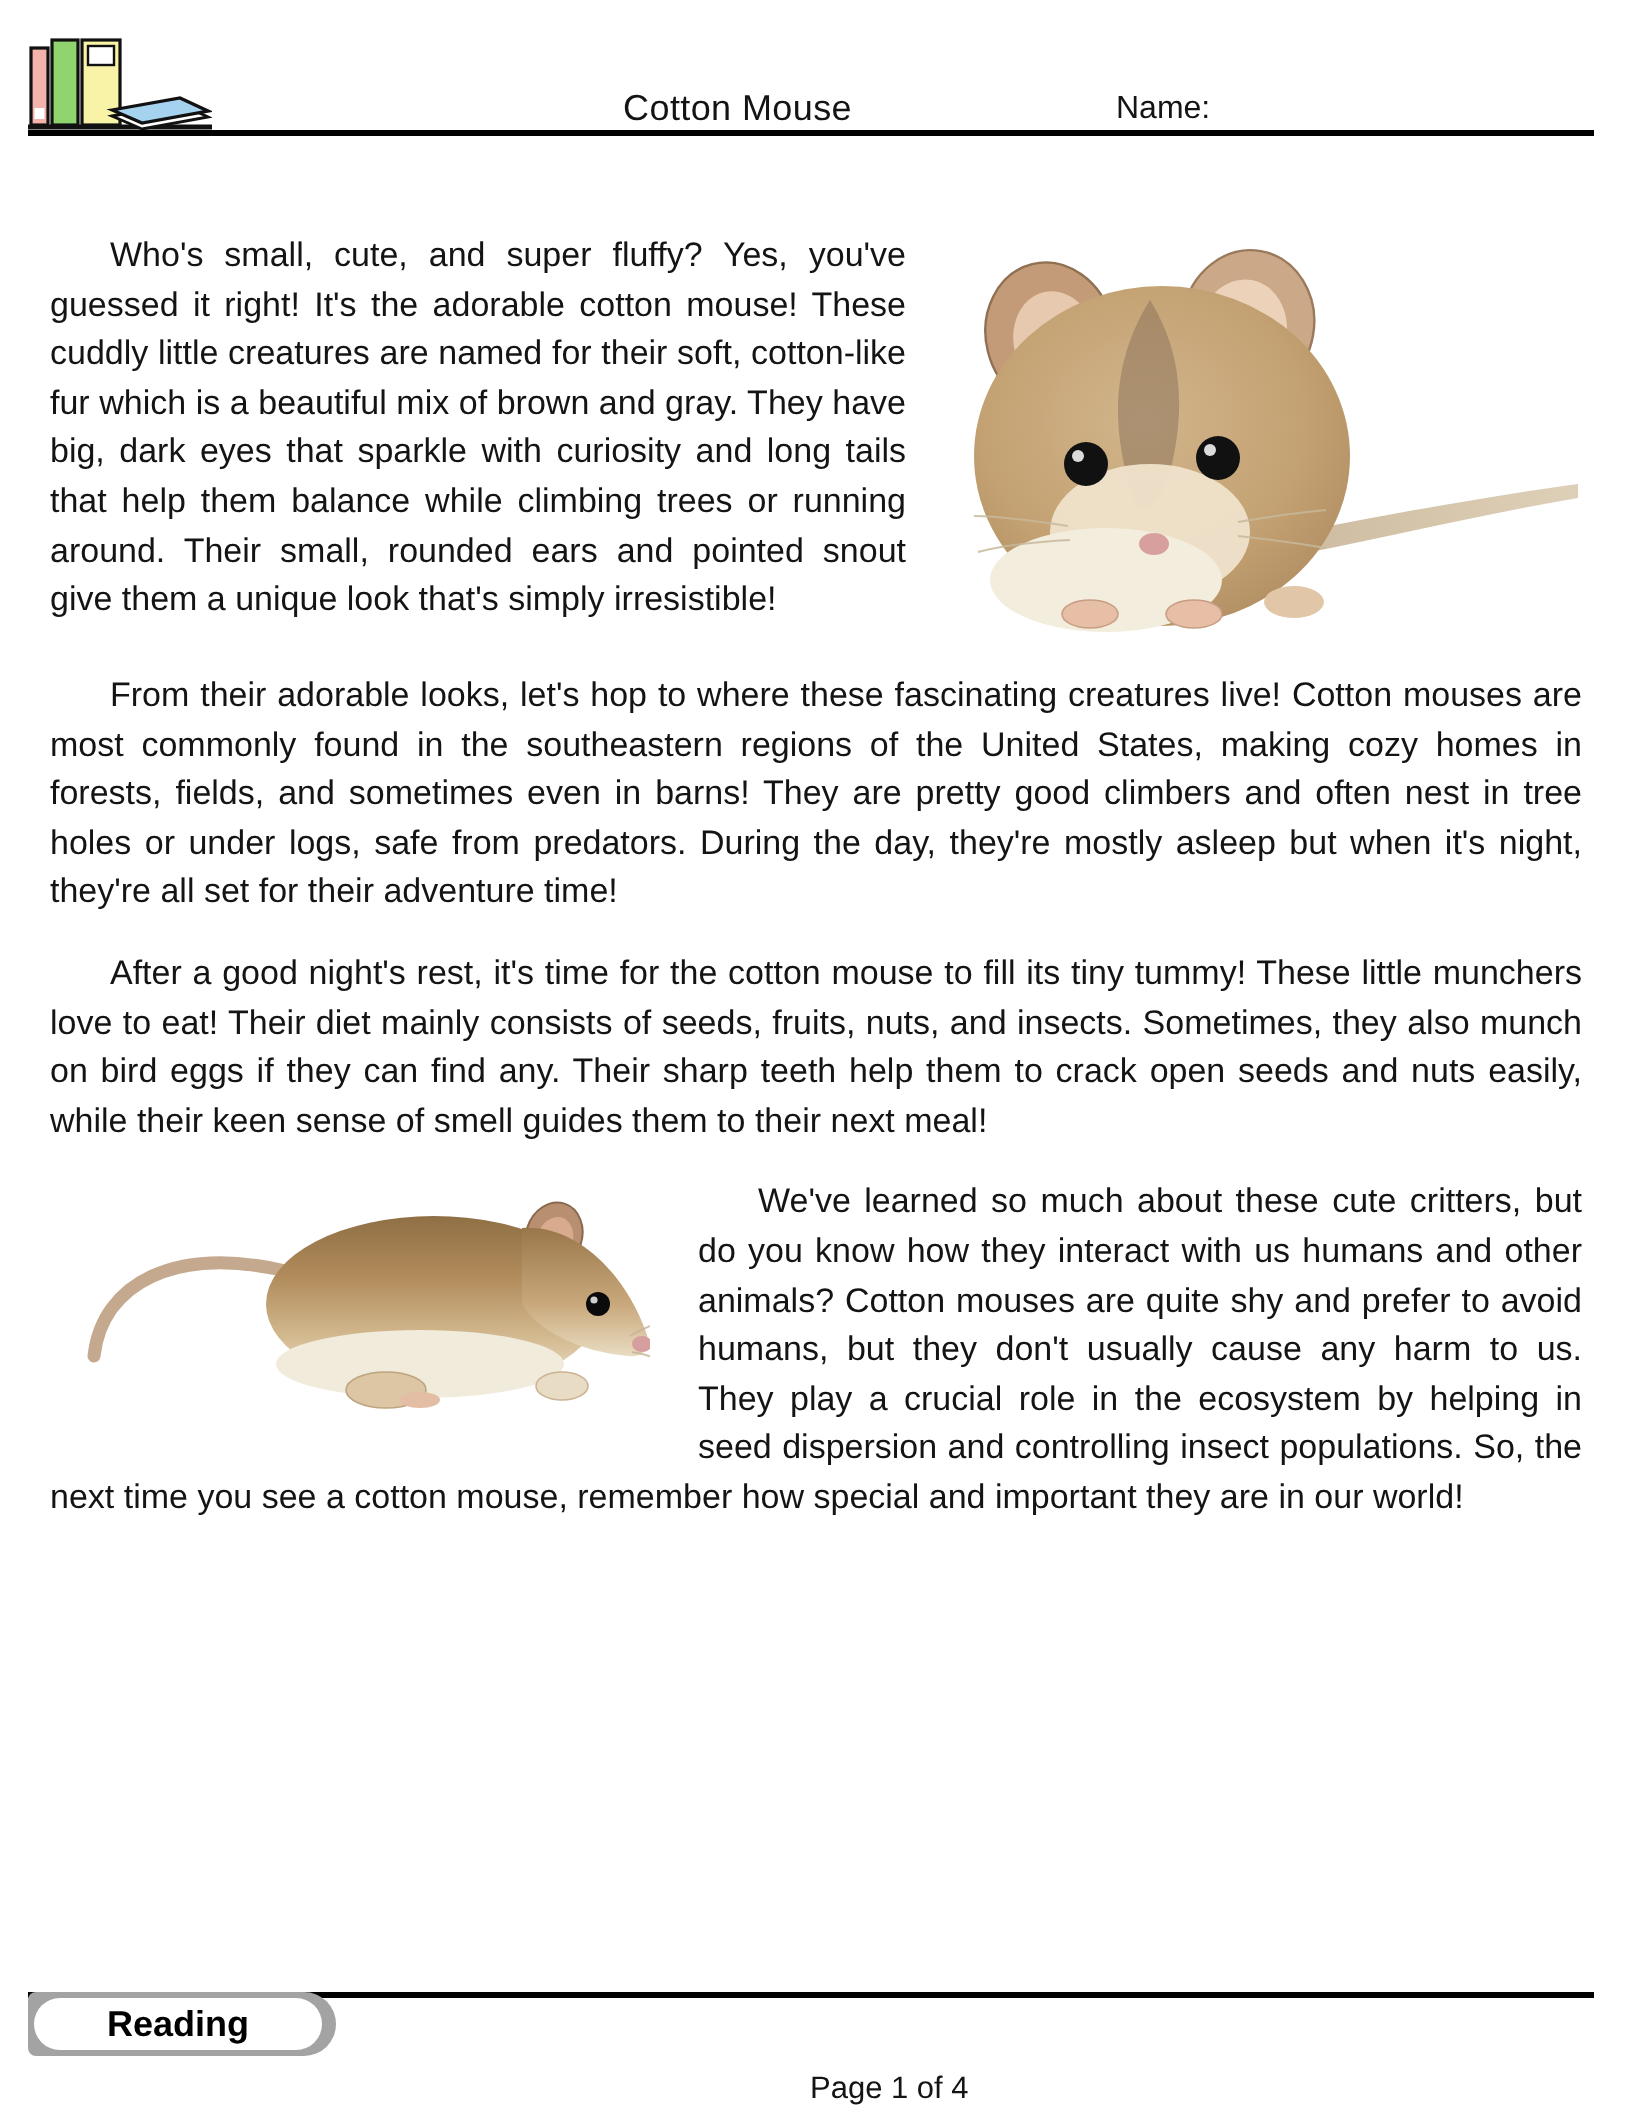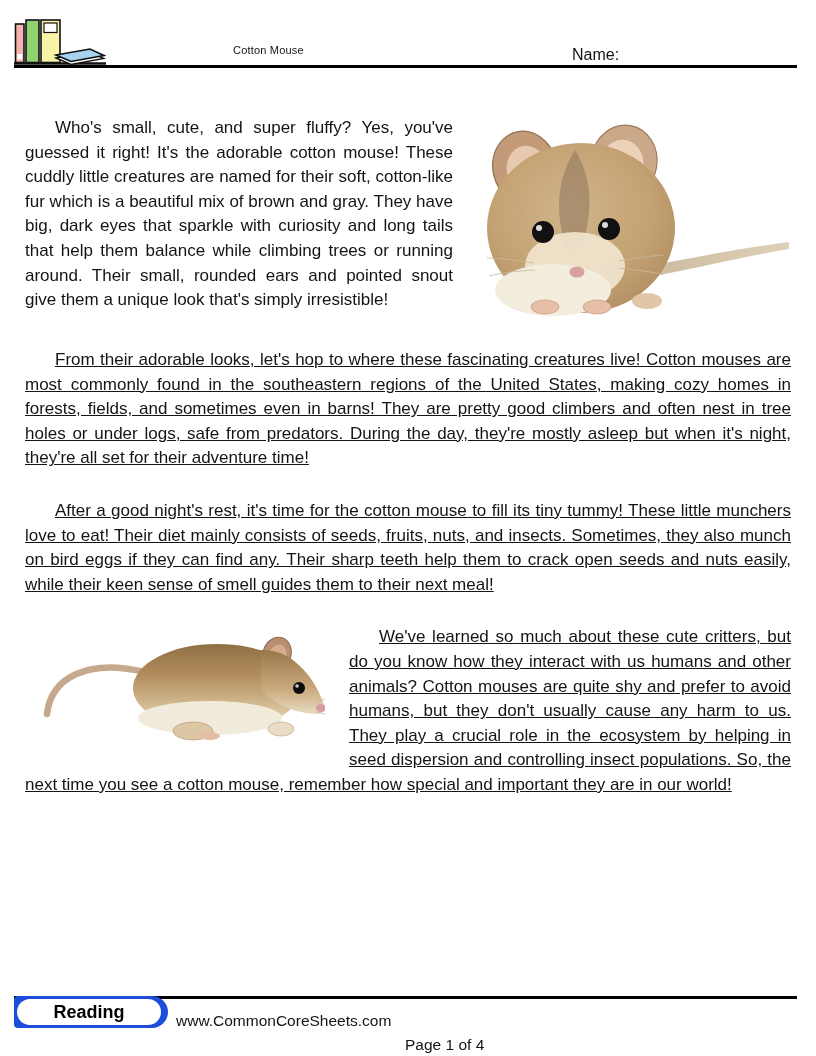--- a/index.html
+++ b/index.html
@@ -4,36 +4,36 @@
 <style>
   html,body { margin:0; padding:0; background:#ffffff; }
   .page {
     position:relative; width:816px; height:1056px; background:#ffffff;
     font-family:"Liberation Sans", sans-serif; color:#141414; overflow:hidden;
   }
 
   
   .logo { position:absolute; left:14px; top:13px; width:92px; height:52px; }
   .header-rule { position:absolute; left:14px; top:65px; width:783px; height:3px; background:#000; }
-  .doc-title { position:absolute; left:233px; top:44px; width:160px; text-align:left; font-size:11px; letter-spacing:.2px; }
-  .name-label { position:absolute; left:572px; top:46px; font-size:16px; }
+  .doc-title { position:absolute; left:266px; top:44px; width:160px; text-align:right; font-size:18px; letter-spacing:.2px; }
+  .name-label { position:absolute; left:558px; top:46px; font-size:16px; }
 
   
   .content { position:absolute; left:25px; top:116px; width:766px; font-size:17px; line-height:24.6px; text-align:justify; }
   .content section { overflow:hidden; }
-  .content section + section { margin-top:28px;text-decoration:underline; }
+  .content section + section { margin-top:16px; }
   .content p { margin:0; text-indent:30px; }
   figure { margin:0; }
   .fig-front { float:right; width:312px; height:198px; margin:2px 0 4px 26px; }
   .fig-side  { float:left;  width:300px; height:122px; margin:3px 24px 2px 0; }
   .fig-front svg, .fig-side svg, .logo svg { display:block; width:100%; height:100%; }
 
   
   .footer-rule { position:absolute; left:14px; top:996px; width:783px; height:3px; background:#000; }
-  .reading-badge { position:absolute; left:14px; top:996px; width:154px; height:32px; background:#1d4ed8; border-radius:4px 16px 16px 4px; }
+  .reading-badge { position:absolute; left:14px; top:996px; width:154px; height:32px; background:#a3a3a3; border-radius:4px 16px 16px 4px; }
   .reading-pill {
     position:absolute; left:3px; top:3px; right:7px; bottom:3px; background:#fff;
     border-radius:14px; display:flex; align-items:center; justify-content:center;
     font-size:18px; font-weight:bold; color:#000;
   }
   .site-url  { position:absolute; left:176px; top:1012px; font-size:15.5px; }
   .page-info { position:absolute; left:405px; top:1007px; font-size:15.5px;margin-top:29px; }
 </style>
 </head>
 <body>
@@ -143,16 +143,15 @@
       </figure>
       <p>We've learned so much about these cute critters, but do you know how they interact with us humans and other animals? Cotton mouses are quite shy and prefer to avoid humans, but they don't usually cause any harm to us. They play a crucial role in the ecosystem by helping in seed dispersion and controlling insect populations. So, the next time you see a cotton mouse, remember how special and important they are in our world!</p>
     </section>
 
   </div>
 
   <div class="footer-rule"></div>
   <div class="reading-badge">
     <div class="reading-pill">Reading</div>
   </div>
-  <div class="site-url">www.CommonCoreSheets.com</div>
   <div class="page-info">Page 1 of 4</div>
 
 </div>
 
 </body></html>

